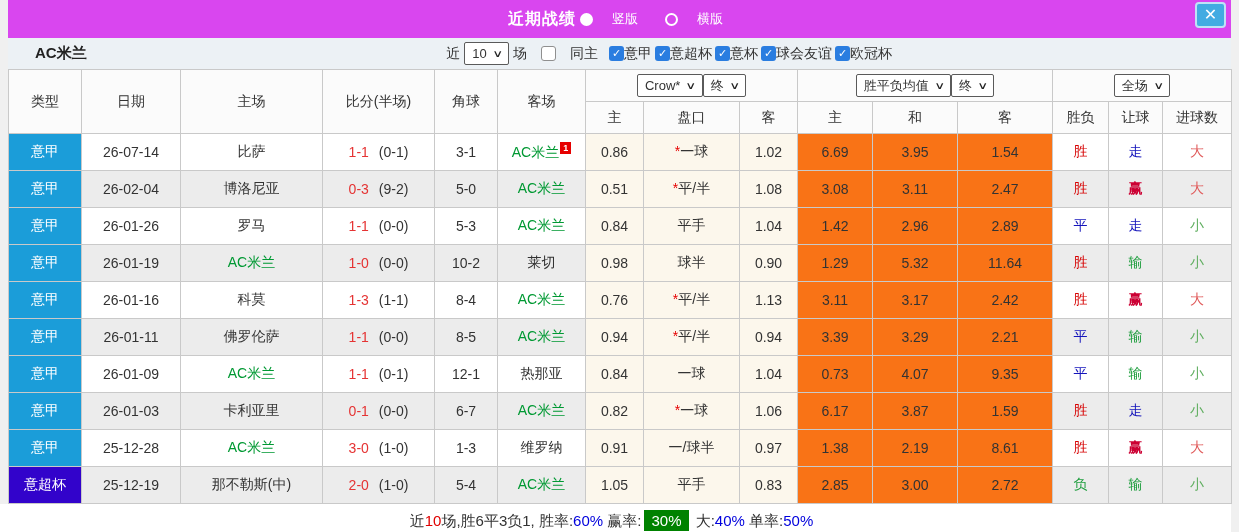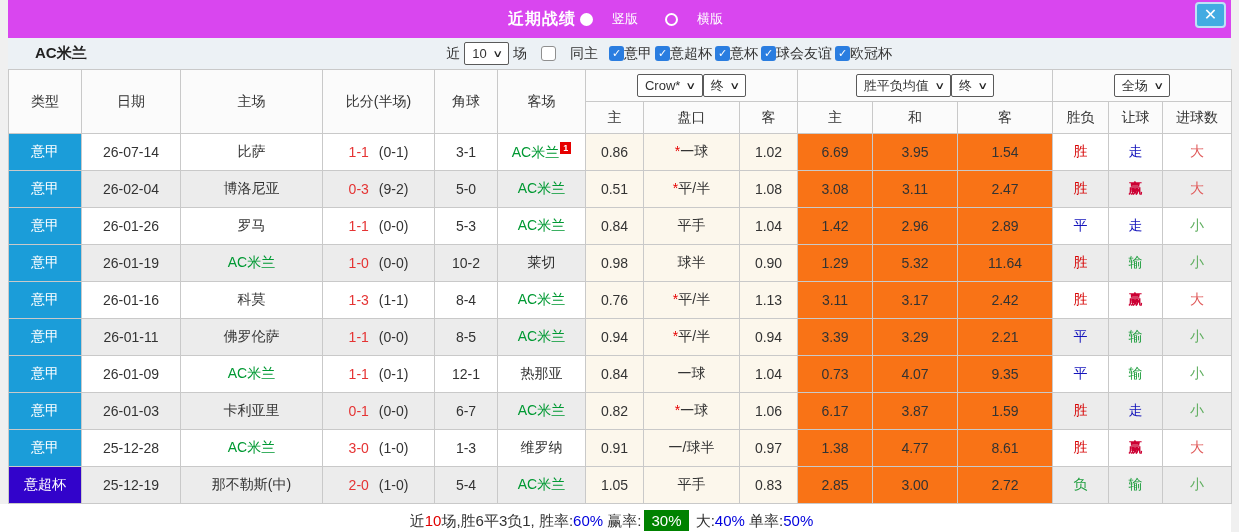--- a/index.html
+++ b/index.html
@@ -347,21 +347,21 @@
           <td class="badge-blue">意甲</td>
           <td>25-12-28</td>
           <td><span class="team-green">AC米兰</span></td>
           <td><span class="score-ft">3-0</span><span class="score-ht">(1-0)</span></td>
           <td>1-3</td>
           <td><span>维罗纳</span></td>
           <td class="crow">0.91</td>
           <td class="crow">一/球半</td>
           <td class="crow">0.97</td>
           <td class="avg">1.38</td>
-          <td class="avg">4.77</td>
+          <td class="avg">2.19</td>
           <td class="avg">8.61</td>
           <td class="c-red">胜</td>
           <td class="c-win">赢</td>
           <td class="c-big">大</td>
         </tr>
         <tr class="stripe">
           <td class="badge-purple">意超杯</td>
           <td>25-12-19</td>
           <td><span>那不勒斯(中)</span></td>
           <td><span class="score-ft">2-0</span><span class="score-ht">(1-0)</span></td>

